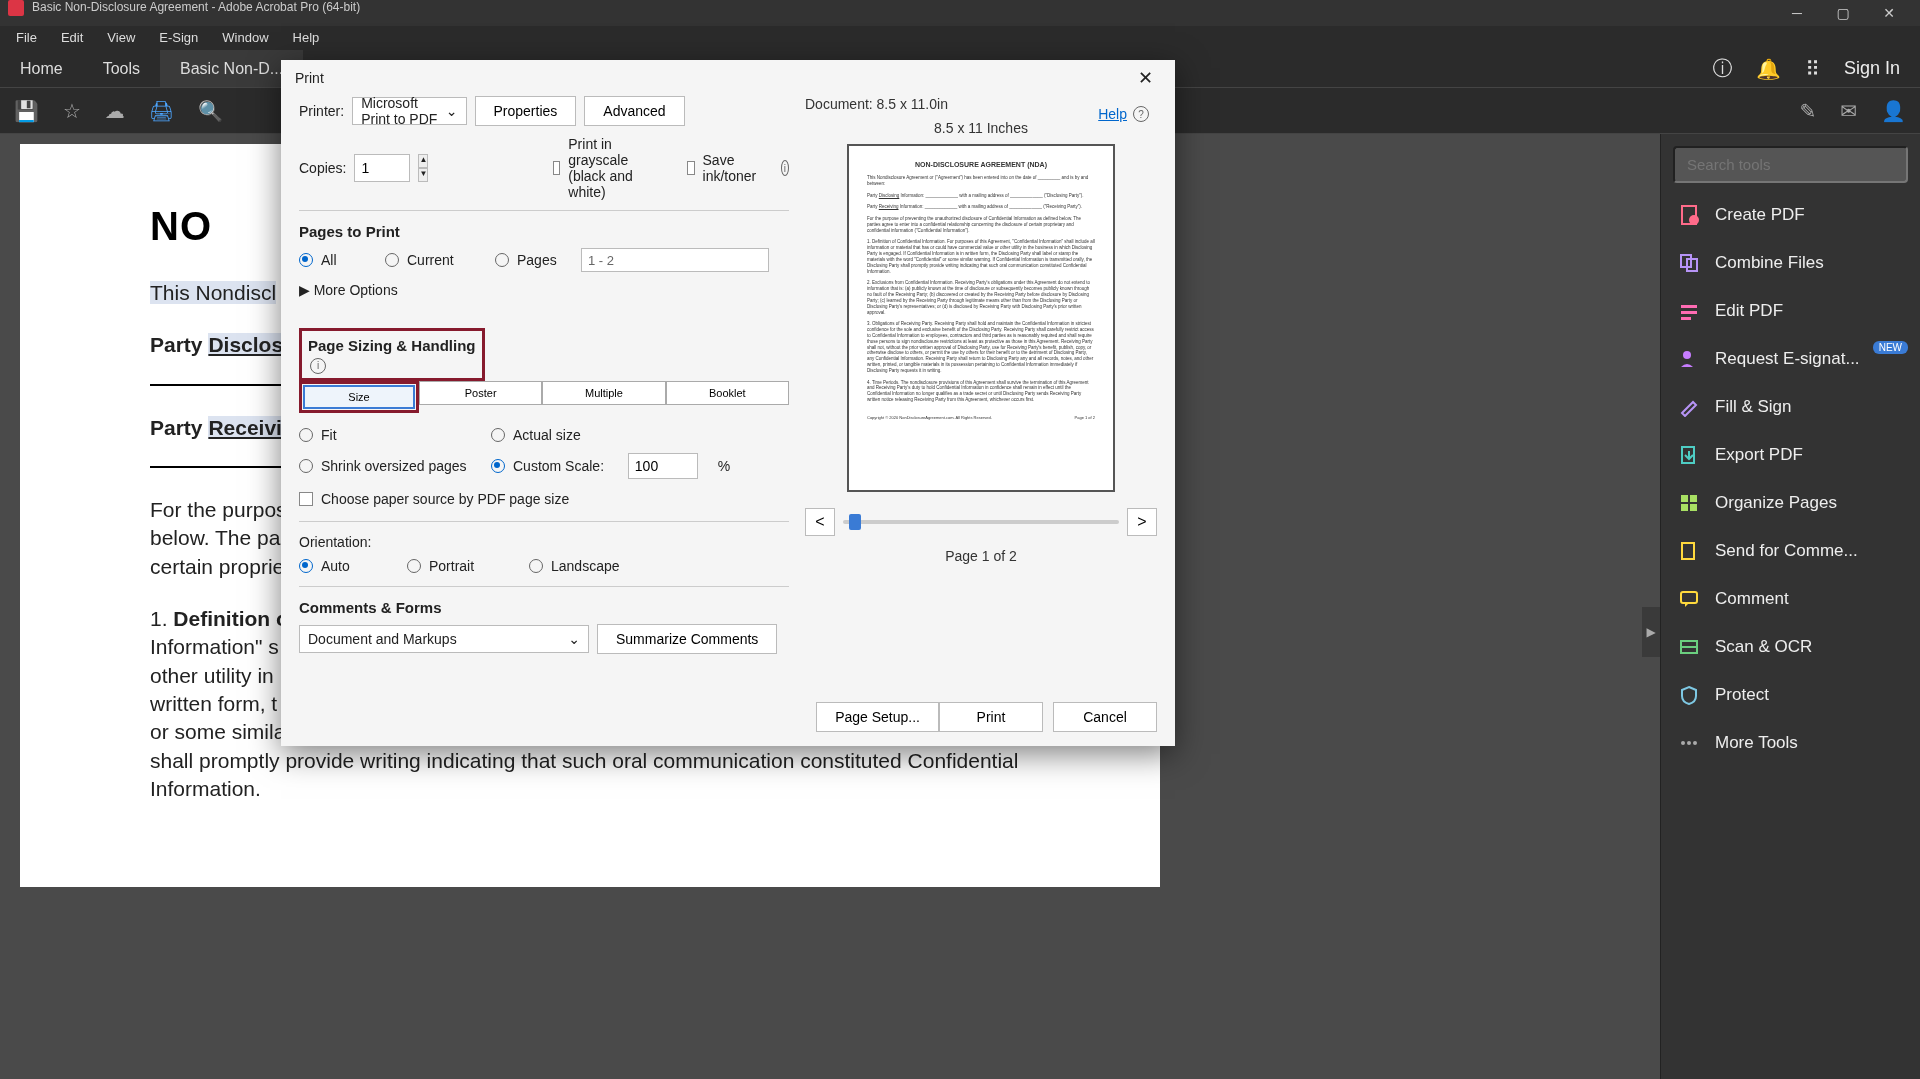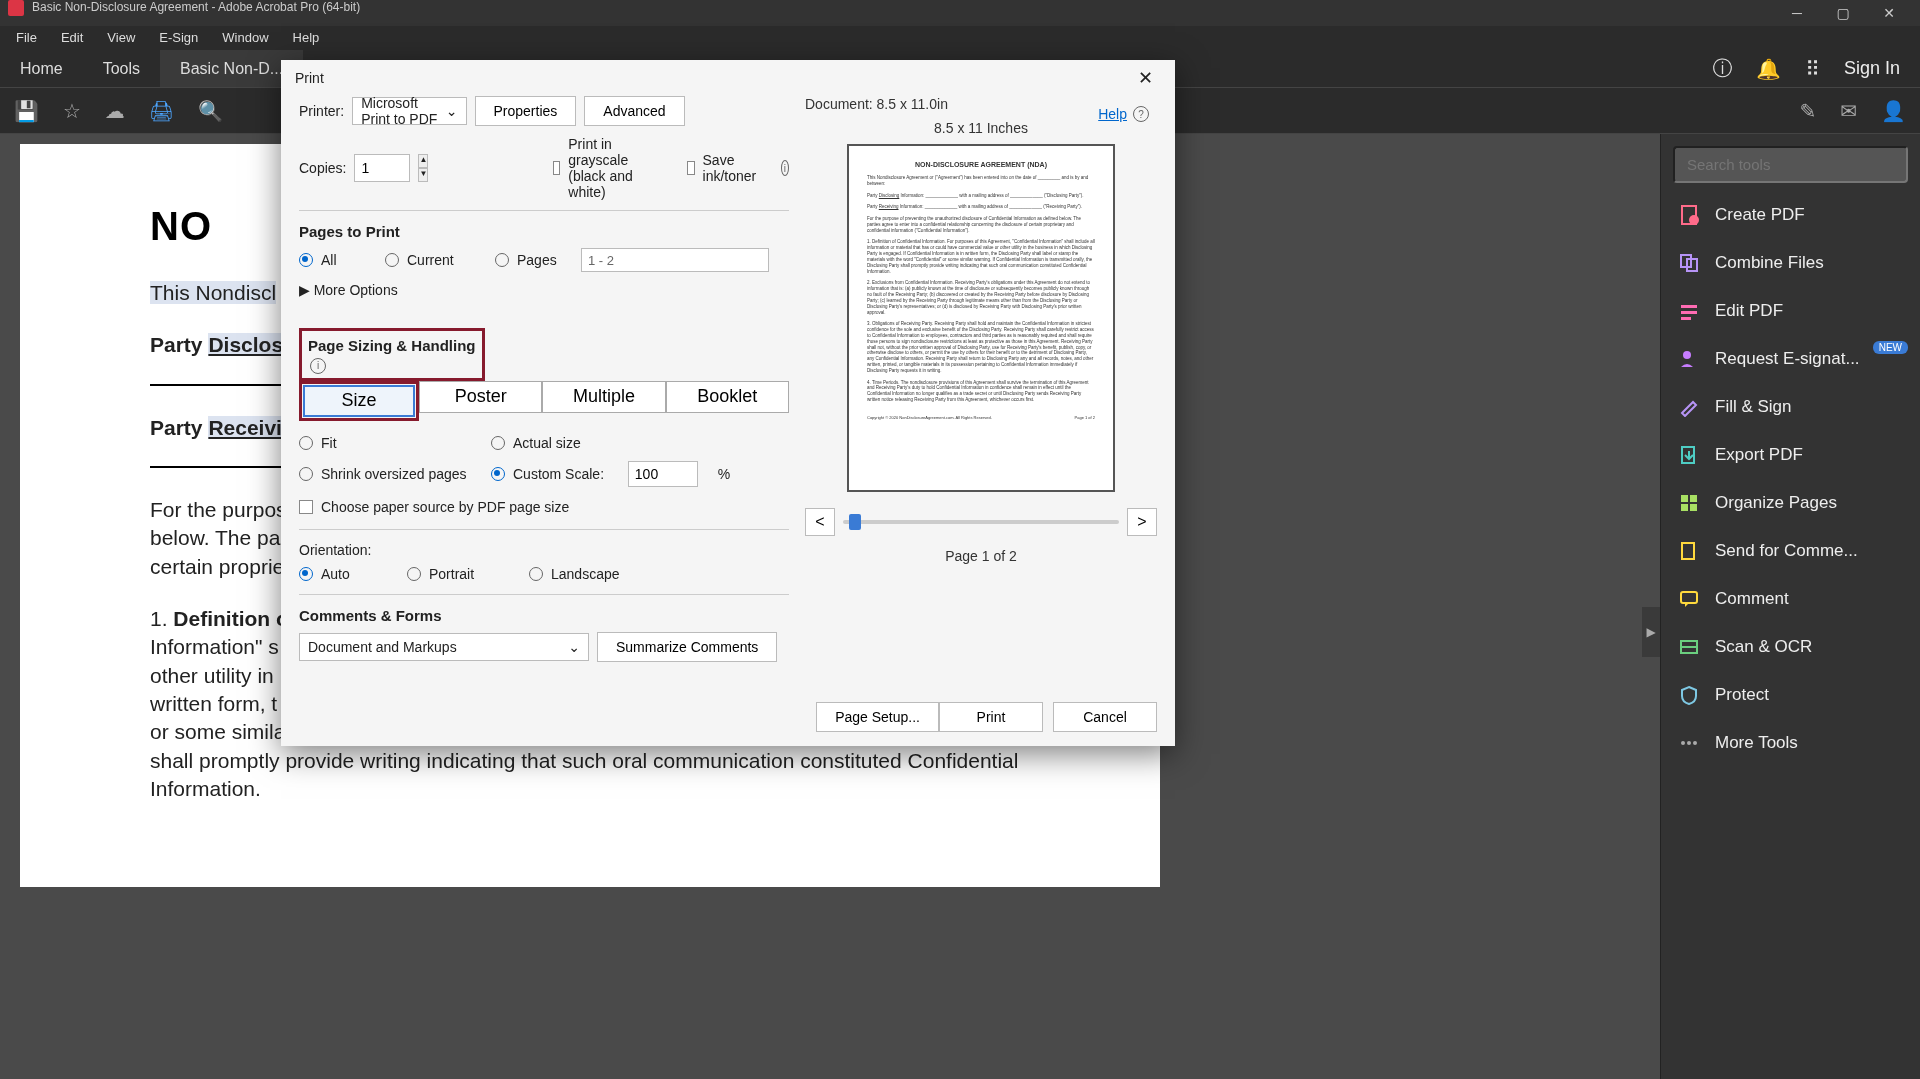--- a/index.html
+++ b/index.html
@@ -72,21 +72,21 @@
 .section-title { font-weight: bold; font-size: 15px; margin: 6px 0 8px; color: #222; }
 .radio-row { display: flex; align-items: center; gap: 8px; font-size: 14px; color: #222; }
 .radio { width: 14px; height: 14px; border: 1.5px solid #666; border-radius: 50%; display: inline-block; position: relative; }
 .radio.checked::after { content: ''; position: absolute; top: 2px; left: 2px; width: 6px; height: 6px; background: #0066cc; border-radius: 50%; }
 .radio.checked { border-color: #0066cc; }
 .pages-input { width: 188px; height: 24px; border: 1px solid #bbb; padding: 0 6px; font-size: 13px; color: #666; }
 .more-opts { font-size: 14px; color: #222; cursor: pointer; margin-top: 8px; }
 
 .highlight-box { border: 3px solid #861a2d; padding: 6px 6px 4px; margin-top: 16px; width: 186px; display:inline-block;}
 .tab-btns { display: flex; gap: 0; margin-top: -1px; }
-.tab-btn { flex: 1; height: 32px; border: 1px solid #aaa; background: #fff; font-size: 18px; display: flex; align-items: center; justify-content: center; cursor: pointer; }
+.tab-btn { flex: 1; height: 24px; border: 1px solid #aaa; background: #fff; font-size: 11px; display: flex; align-items: center; justify-content: center; cursor: pointer; }
 .tab-btn.sel { border: 2px solid #3a7bd5; background: #eef4fb; }
 .size-btn-outer { border: 3px solid #861a2d; padding:1px; display:inline-block;}
 
 .sizing-grid { display: grid; grid-template-columns: 180px 1fr; gap: 10px 12px; margin-top: 14px; }
 .scale-input { width: 70px; height: 26px; border: 1px solid #bbb; padding: 0 6px; font-size: 14px; }
 
 .dropdown { height: 28px; border: 1px solid #bbb; background: #fff; padding: 0 8px; font-size: 14px; display: flex; align-items: center; justify-content: space-between; width: 290px; }
 
 .preview-area { flex: 1; display: flex; flex-direction: column; align-items: center; }
 .doc-dims { font-size: 14px; color: #333; align-self: flex-start; margin-bottom: 8px; }

